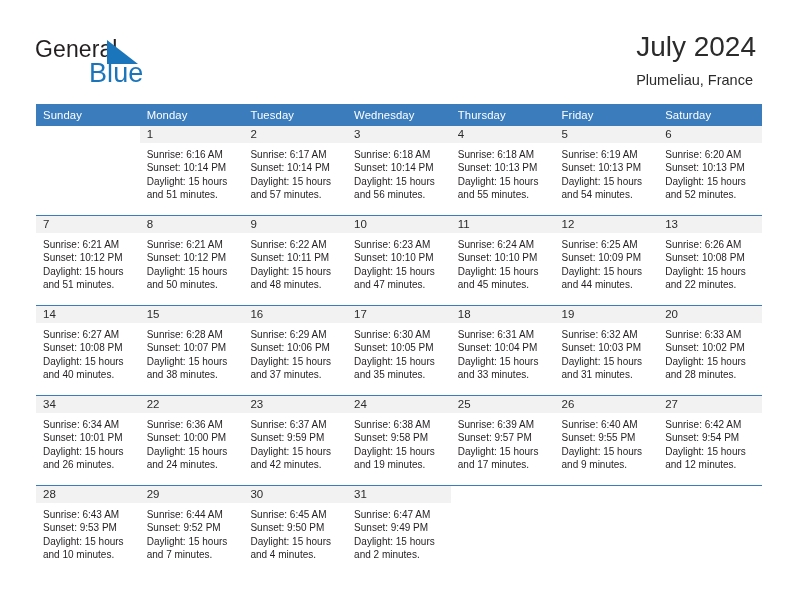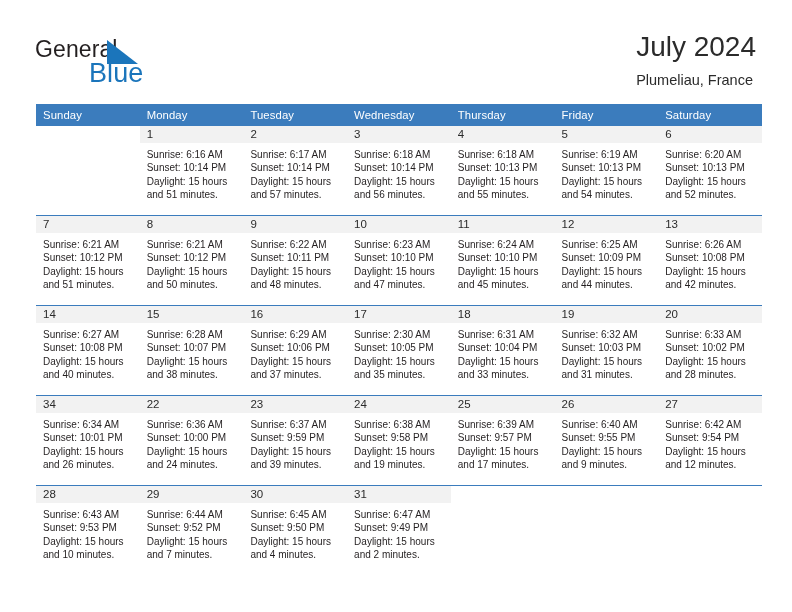--- a/index.html
+++ b/index.html
@@ -329,21 +329,21 @@
               </div>
             </div>
           </td>
           <td>
             <div class="daycell">
               <div class="daynum-bar">13</div>
               <div class="detail">
                 <div>Sunrise: 6:26 AM</div>
                 <div>Sunset: 10:08 PM</div>
                 <div>Daylight: 15 hours</div>
-                <div>and 42 minutes.</div>
+                <div>and 22 minutes.</div>
               </div>
             </div>
           </td>
         </tr>
         <tr class="week-row">
           <td>
             <div class="daycell">
               <div class="daynum-bar">14</div>
               <div class="detail">
                 <div>Sunrise: 6:27 AM</div>
@@ -372,21 +372,21 @@
                 <div>Sunset: 10:06 PM</div>
                 <div>Daylight: 15 hours</div>
                 <div>and 37 minutes.</div>
               </div>
             </div>
           </td>
           <td>
             <div class="daycell">
               <div class="daynum-bar">17</div>
               <div class="detail">
-                <div>Sunrise: 2:30 AM</div>
+                <div>Sunrise: 6:30 AM</div>
                 <div>Sunset: 10:05 PM</div>
                 <div>Daylight: 15 hours</div>
                 <div>and 35 minutes.</div>
               </div>
             </div>
           </td>
           <td>
             <div class="daycell">
               <div class="daynum-bar">18</div>
               <div class="detail">
@@ -443,21 +443,21 @@
               </div>
             </div>
           </td>
           <td>
             <div class="daycell">
               <div class="daynum-bar">23</div>
               <div class="detail">
                 <div>Sunrise: 6:37 AM</div>
                 <div>Sunset: 9:59 PM</div>
                 <div>Daylight: 15 hours</div>
-                <div>and 39 minutes.</div>
+                <div>and 42 minutes.</div>
               </div>
             </div>
           </td>
           <td>
             <div class="daycell">
               <div class="daynum-bar">24</div>
               <div class="detail">
                 <div>Sunrise: 6:38 AM</div>
                 <div>Sunset: 9:58 PM</div>
                 <div>Daylight: 15 hours</div>

